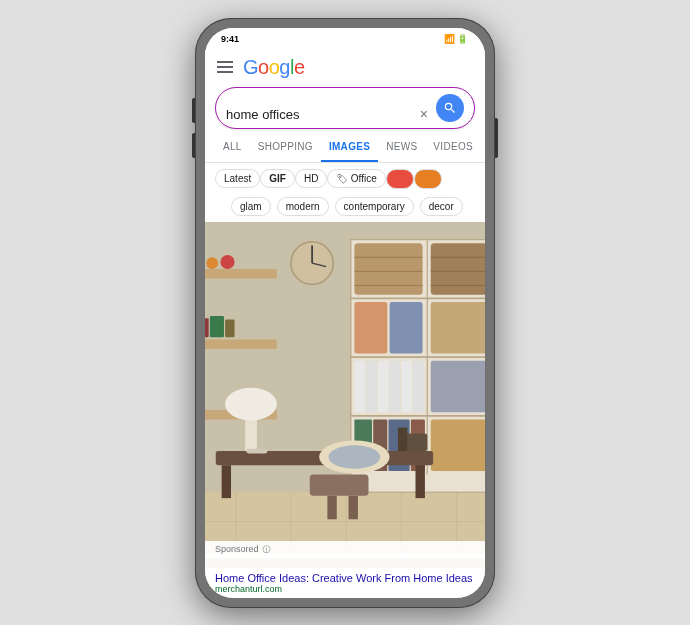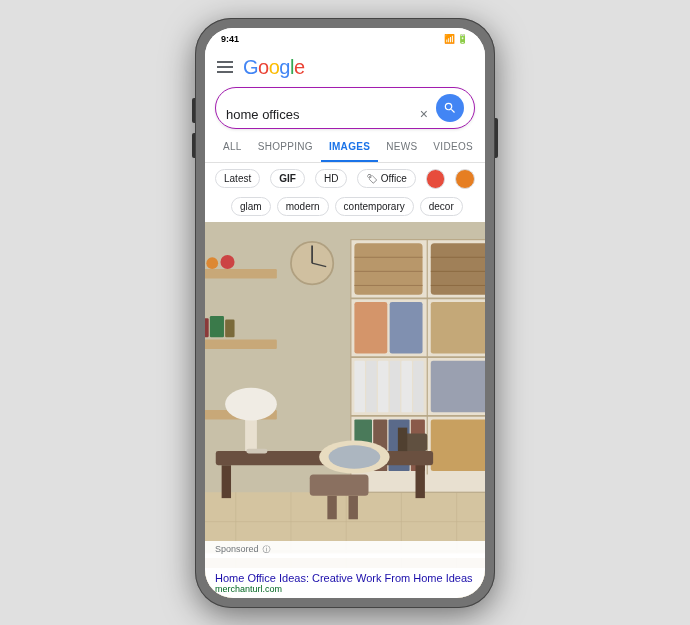--- a/index.html
+++ b/index.html
@@ -133,21 +133,21 @@
     }
     .nav-tab.active {
       color: #1a73e8;
       border-bottom: 2px solid #1a73e8;
       font-weight: 600;
     }
 
     
     .filter-row {
       display: flex;
-      gap: 10px;
+      gap: 0;
       padding: 6px 10px;
       align-items: center;
       overflow-x: auto;
       scrollbar-width: none;
     }
     .filter-row::-webkit-scrollbar { display: none; }
     .filter-chip {
       border: 1px solid #dadce0;
       border-radius: 16px;
       padding: 3px 8px;

